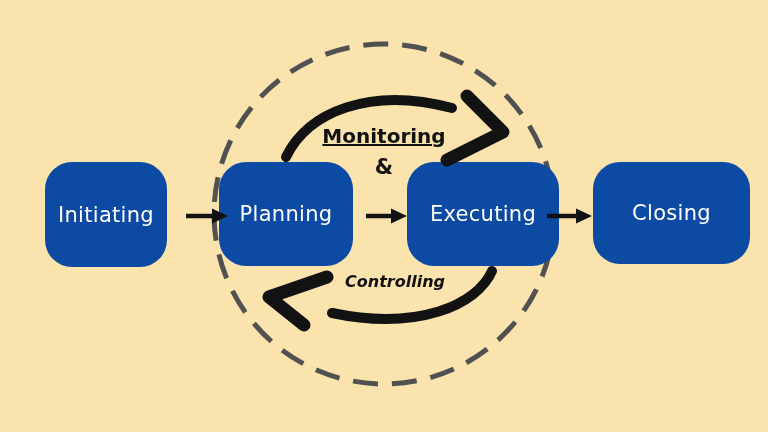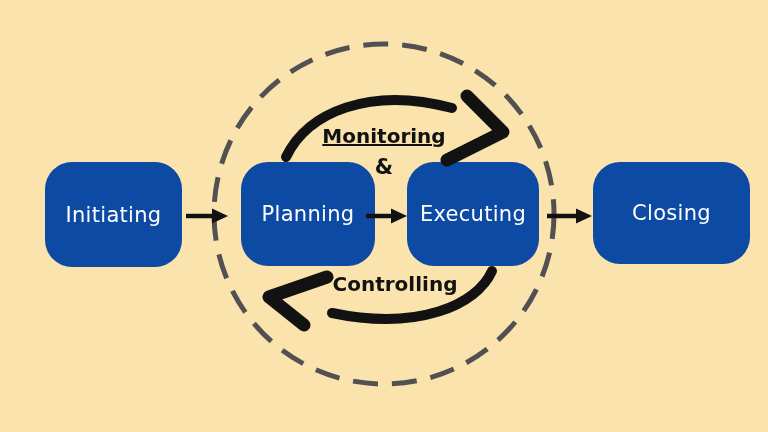--- a/index.html
+++ b/index.html
@@ -73,40 +73,40 @@
   .cycle-label {
     position: absolute;
     z-index: 4;
     color: var(--ink);
     font-weight: 600;
     white-space: nowrap;
     transform: translateX(-50%);
   }
   .lbl-monitoring { left: 384px; top: 124px; font-size: 20px; text-decoration: underline; }
   .lbl-amp        { left: 384px; top: 155px; font-size: 21px; }
-  .lbl-controlling{ left: 395px; top: 272px; font-size: 20px; }
+  .lbl-controlling{ left: 395px; top: 272px; font-size: 16px; font-style: italic; }
 </style>
 </head>
 <body>
 
 <div class="stage">
 
   <svg class="layer under" viewBox="0 0 768 432">
     <circle class="dash-circle" cx="384" cy="214" r="170"></circle>
   </svg>
 
-  <div class="process-box" style="left:45px; top:162px; width:137px; height:105px;">
+  <div class="process-box" style="left:45px; top:162px; width:122px; height:105px;">
     <span>Initiating</span>
   </div>
 
-  <div class="process-box" style="left:241px; top:162px; width:134px; height:104px;">
+  <div class="process-box" style="left:219px; top:162px; width:134px; height:104px;">
     <span>Planning</span>
   </div>
 
-  <div class="process-box" style="left:407px; top:162px; width:132px; height:104px;">
+  <div class="process-box" style="left:407px; top:162px; width:152px; height:104px;">
     <span>Executing</span>
   </div>
 
   <div class="process-box" style="left:593px; top:162px; width:157px; height:102px;">
     <span>Closing</span>
   </div>
 
   <svg class="layer over" viewBox="0 0 768 432">
 
     <g>

